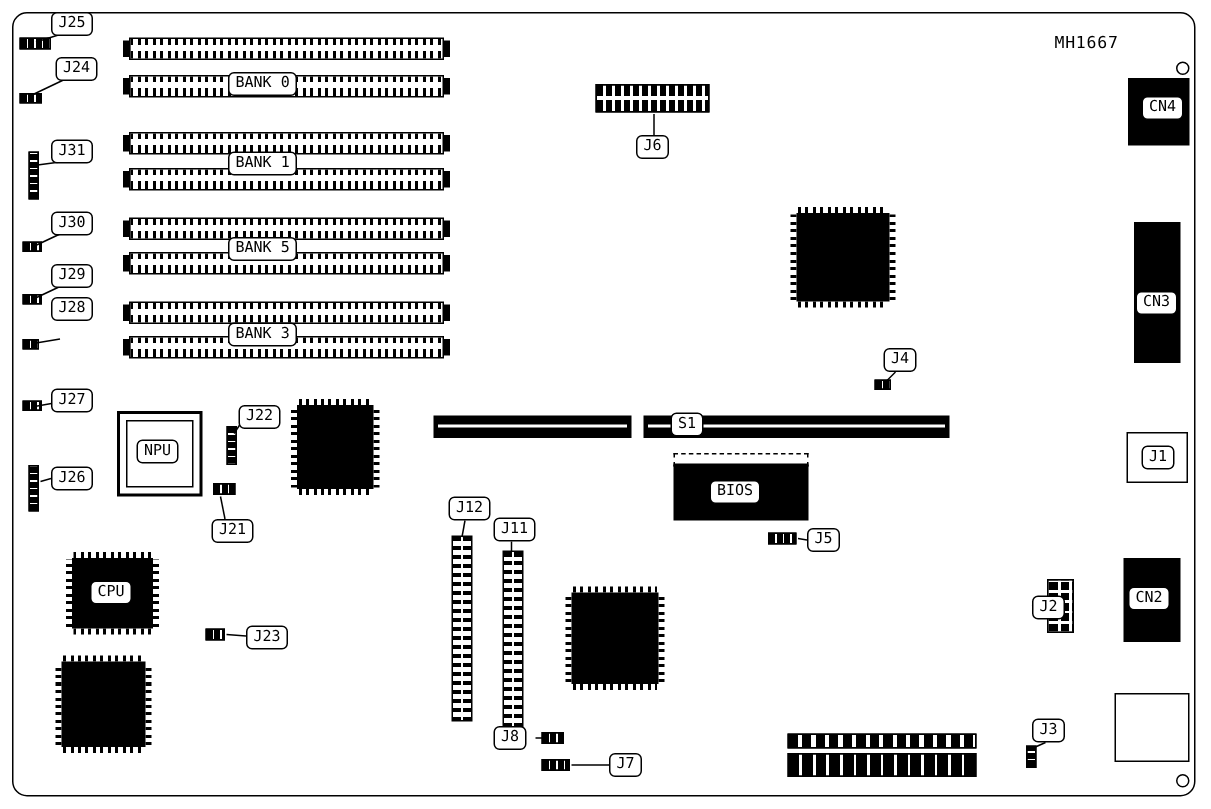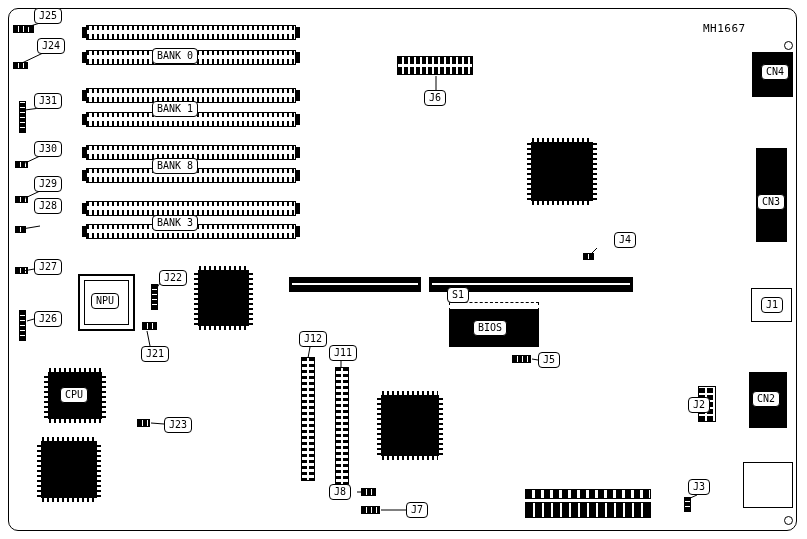--- a/index.html
+++ b/index.html
@@ -77,21 +77,21 @@
 <div class="simm" style="left:86px;top:50px;width:210px"></div>
 <div class="simm" style="left:86px;top:88px;width:210px"></div>
 <div class="simm" style="left:86px;top:112px;width:210px"></div>
 <div class="simm" style="left:86px;top:145px;width:210px"></div>
 <div class="simm" style="left:86px;top:168px;width:210px"></div>
 <div class="simm" style="left:86px;top:201px;width:210px"></div>
 <div class="simm" style="left:86px;top:224px;width:210px"></div>
 
 <div class="callout" style="left:152px;top:48px">BANK 0</div>
 <div class="callout" style="left:152px;top:101px">BANK 1</div>
-<div class="callout" style="left:152px;top:158px">BANK 8</div>
+<div class="callout" style="left:152px;top:158px">BANK 5</div>
 <div class="callout" style="left:152px;top:215px">BANK 3</div>
 
 <div class="hconn" style="left:13px;top:25px;width:21px;height:8px"></div>
 <div class="callout" style="left:34px;top:8px">J25</div>
 
 <div class="hconn" style="left:13px;top:62px;width:15px;height:7px"></div>
 <div class="callout" style="left:37px;top:38px">J24</div>
 
 <div class="vconn" style="left:19px;top:101px;width:7px;height:32px"></div>
 <div class="callout" style="left:34px;top:93px">J31</div>
@@ -153,25 +153,25 @@
 
 <div class="chip" style="left:527px;top:138px;width:70px;height:67px">
   <div class="pt"></div>
     <div class="pb"></div>
     <div class="pl"></div>
     <div class="pr"></div>
     <div class="die"></div>
 </div>
 
 <div class="hconn" style="left:583px;top:253px;width:11px;height:7px"></div>
-<div class="callout" style="left:614px;top:232px">J4</div>
+<div class="callout" style="left:589px;top:232px">J4</div>
 
 <div class="sbar" style="left:289px;top:277px;width:132px"></div>
 <div class="sbar" style="left:429px;top:277px;width:204px"></div>
-<div class="callout" style="left:447px;top:287px">S1</div>
+<div class="callout" style="left:447px;top:275px">S1</div>
 
 <div class="dash" style="left:449px;top:302px;width:90px;height:9px"></div>
 <div class="blk" style="left:449px;top:309px;width:90px;height:38px"></div>
 <div class="callout" style="left:473px;top:320px">BIOS</div>
 
 <div class="hconn" style="left:512px;top:355px;width:19px;height:8px"></div>
 <div class="callout" style="left:538px;top:352px">J5</div>
 
 <div class="header2" style="left:301px;top:357px;width:14px;height:124px"></div>
 <div class="callout" style="left:299px;top:331px">J12</div>

